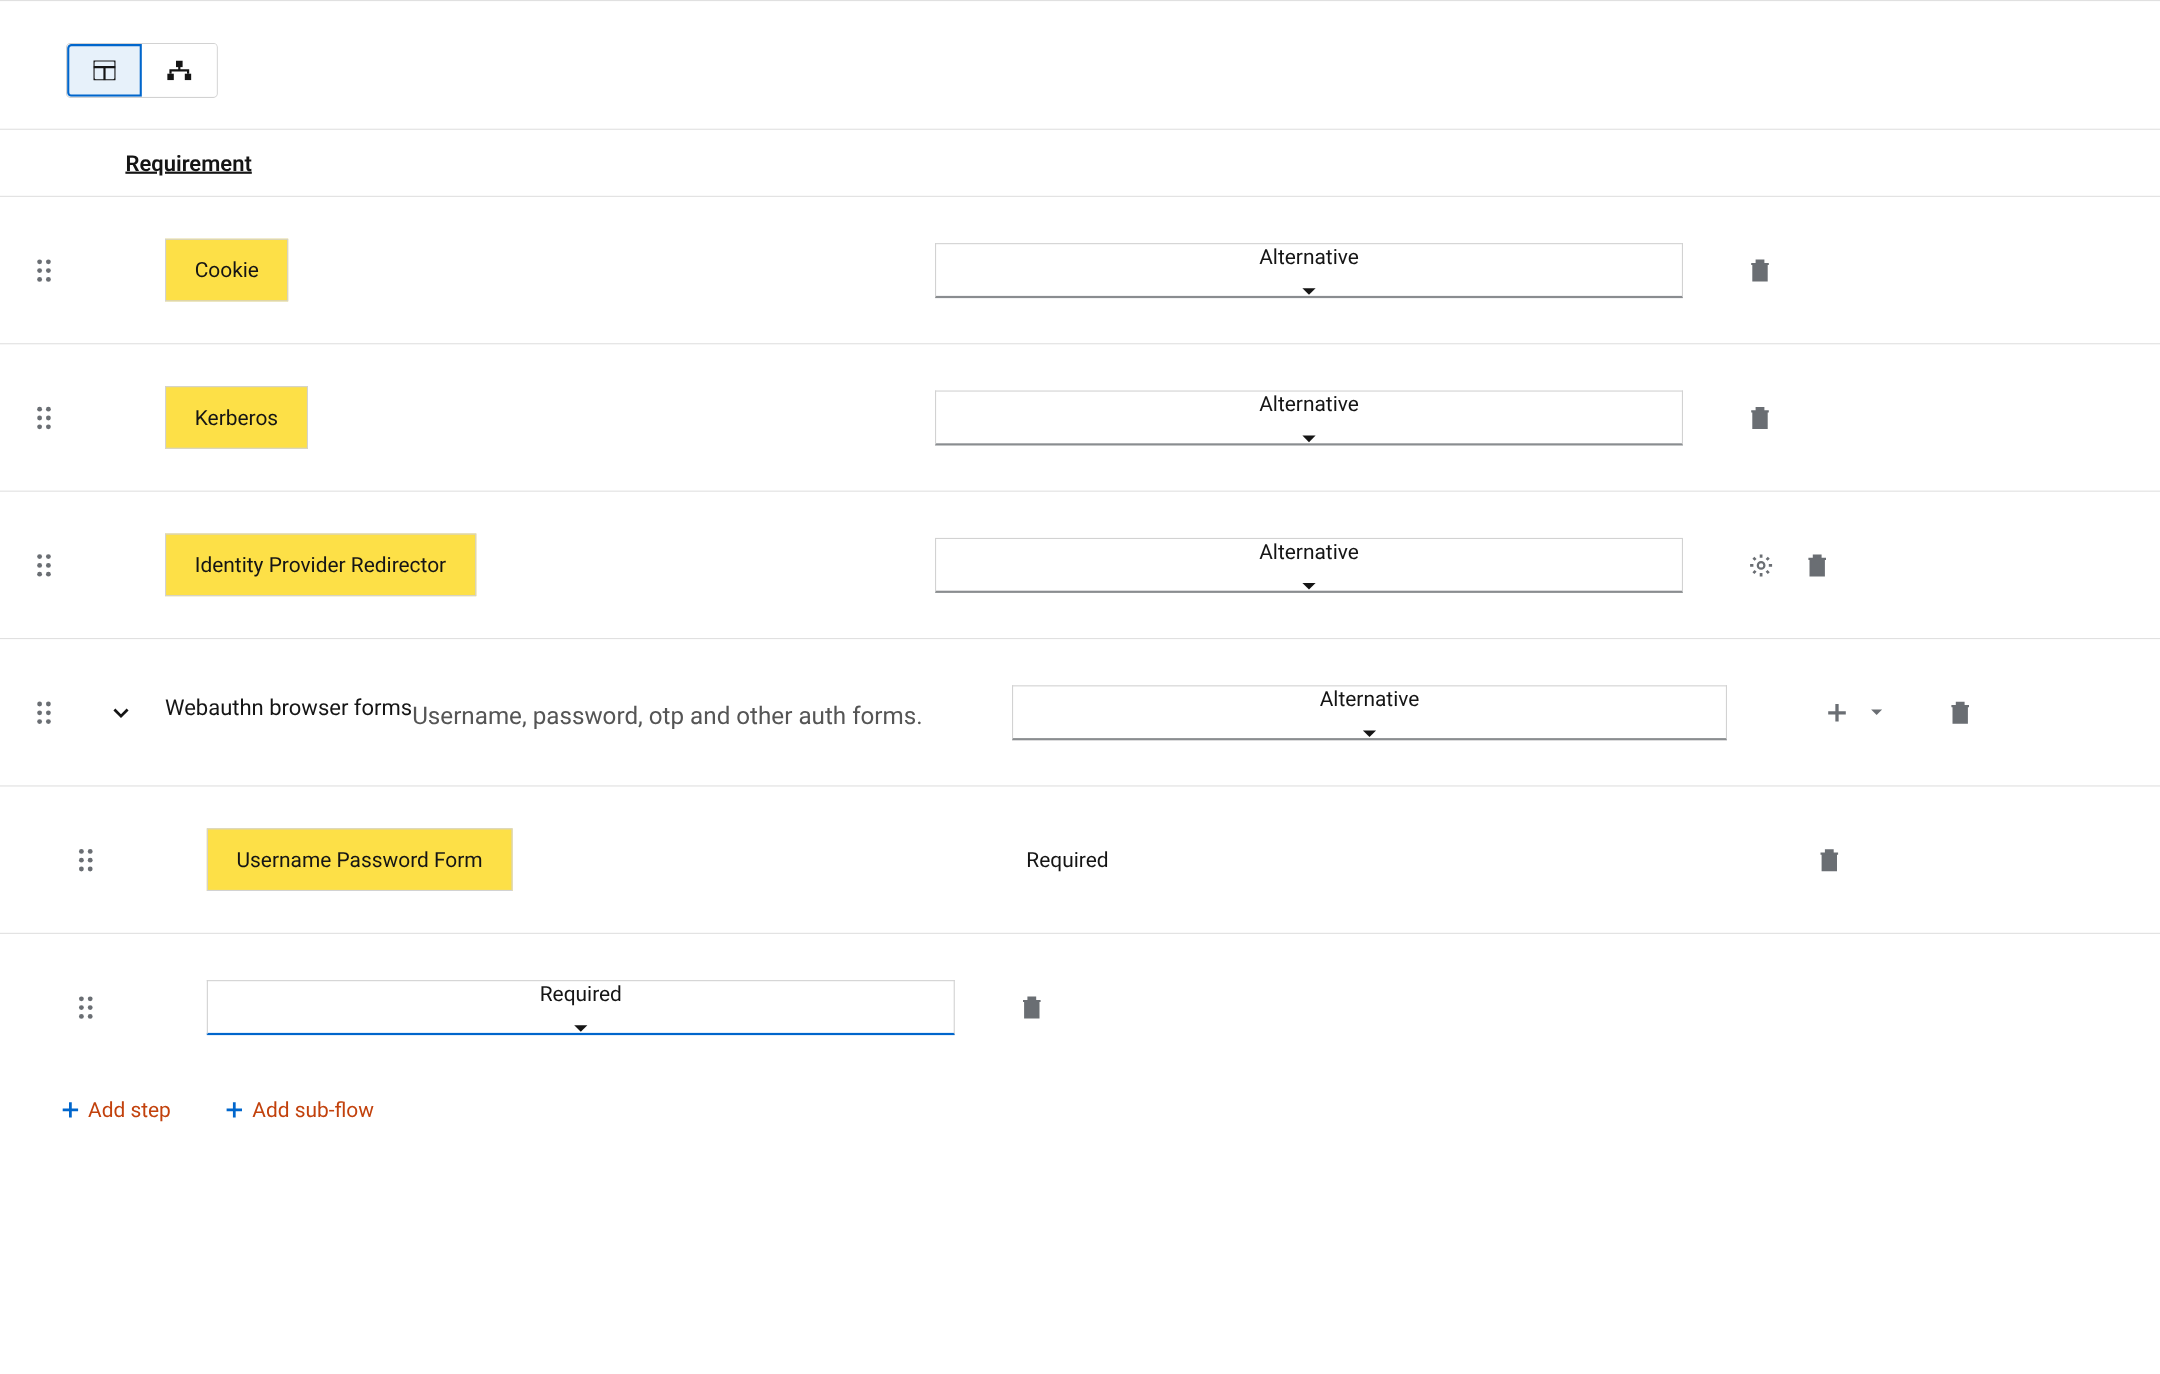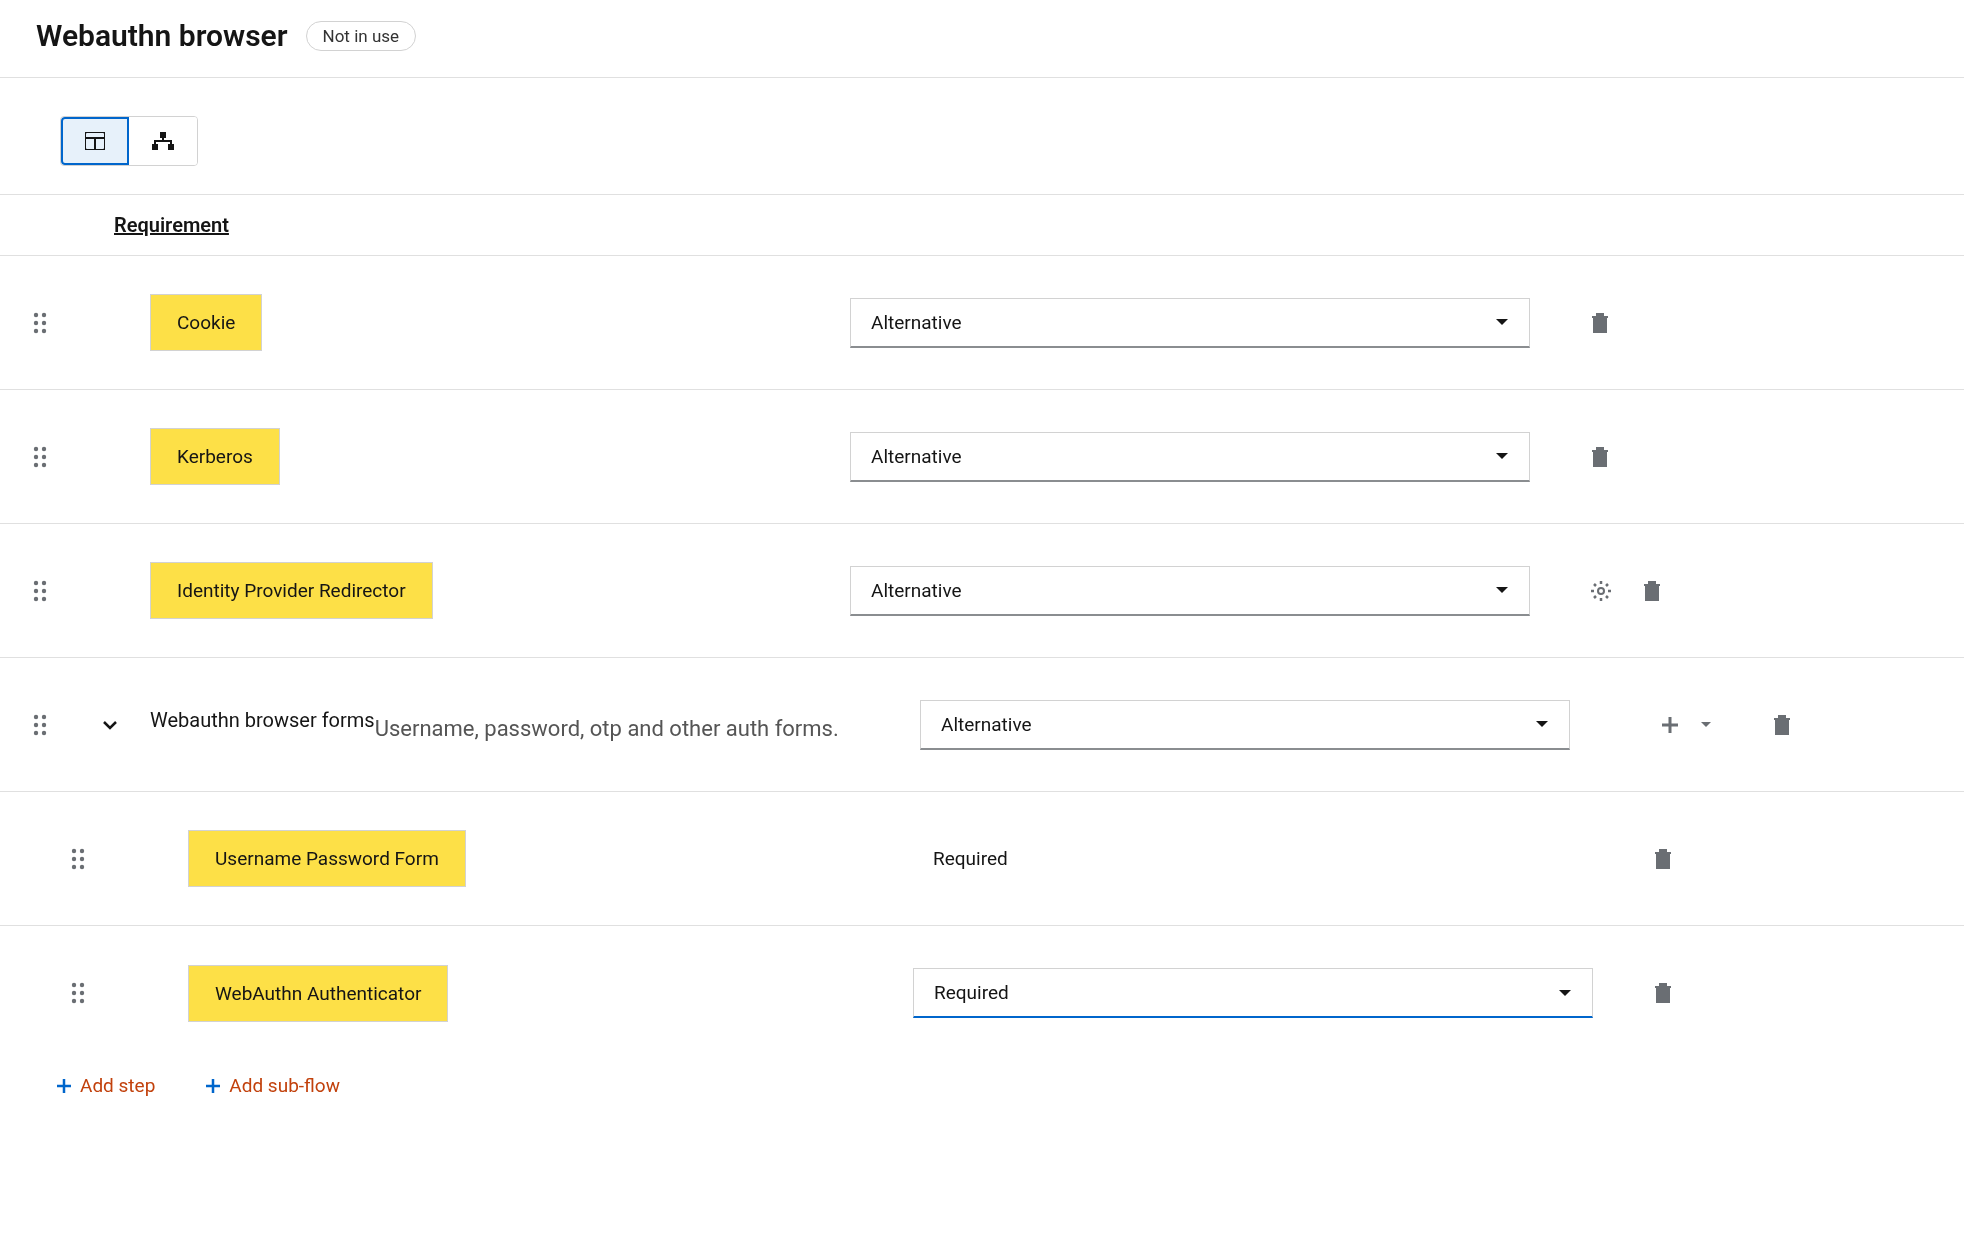--- a/index.html
+++ b/index.html
@@ -115,20 +115,21 @@
     border-bottom: 2px solid #8a8d90;
     height: 50px;
     width: 680px;
     display: flex;
     align-items: center;
     justify-content: space-between;
     padding: 0 20px;
     font-size: 19px;
     background: #fff;
     cursor: pointer;
+    flex-direction: column;
   }
   .select.active { border-bottom: 2px solid #0066cc; }
   .select-static {
     font-size: 19px;
     padding-left: 20px;
     width: 680px;
   }
   .actions {
     display: flex;
     gap: 30px;
@@ -149,24 +150,20 @@
     align-items: center;
     gap: 8px;
     cursor: pointer;
   }
   svg { display: block; }
 </style>
 </head>
 <body>
 
 <div class="page">
-  <div class="header">
-    <div class="title">Webauthn browser</div>
-    <div class="badge">Not in use</div>
-  </div>
   <div class="divider"></div>
 
   <div class="toolbar">
     <div class="view-toggle">
       <div class="view-btn active">
         <span>
           <svg width="20" height="18" viewBox="0 0 20 18">
               <rect x="0" y="0" width="20" height="18" rx="2" fill="none" stroke="#151515" stroke-width="2"></rect>
               <line x1="0" y1="6" x2="20" y2="6" stroke="#151515" stroke-width="2"></line>
               <line x1="10" y1="6" x2="10" y2="18" stroke="#151515" stroke-width="2"></line>
@@ -391,23 +388,20 @@
         <svg width="14" height="22" viewBox="0 0 14 22">
             <circle cx="3" cy="3" r="2.2" fill="#6a6e73"></circle>
             <circle cx="11" cy="3" r="2.2" fill="#6a6e73"></circle>
             <circle cx="3" cy="11" r="2.2" fill="#6a6e73"></circle>
             <circle cx="11" cy="11" r="2.2" fill="#6a6e73"></circle>
             <circle cx="3" cy="19" r="2.2" fill="#6a6e73"></circle>
             <circle cx="11" cy="19" r="2.2" fill="#6a6e73"></circle>
           </svg>
       </div>
       <div class="spacer-small"></div>
-      <div class="step-area" style="width:725px;">
-        <div class="step-box">WebAuthn Authenticator</div>
-      </div>
       <div class="select active">
         <span>Required</span>
         <span>
             <svg width="14" height="8" viewBox="0 0 14 8">
               <path d="M1 1 L7 7 L13 1" fill="#151515"></path>
             </svg>
           </span>
       </div>
       <div class="actions">
         <div class="icon-btn">

